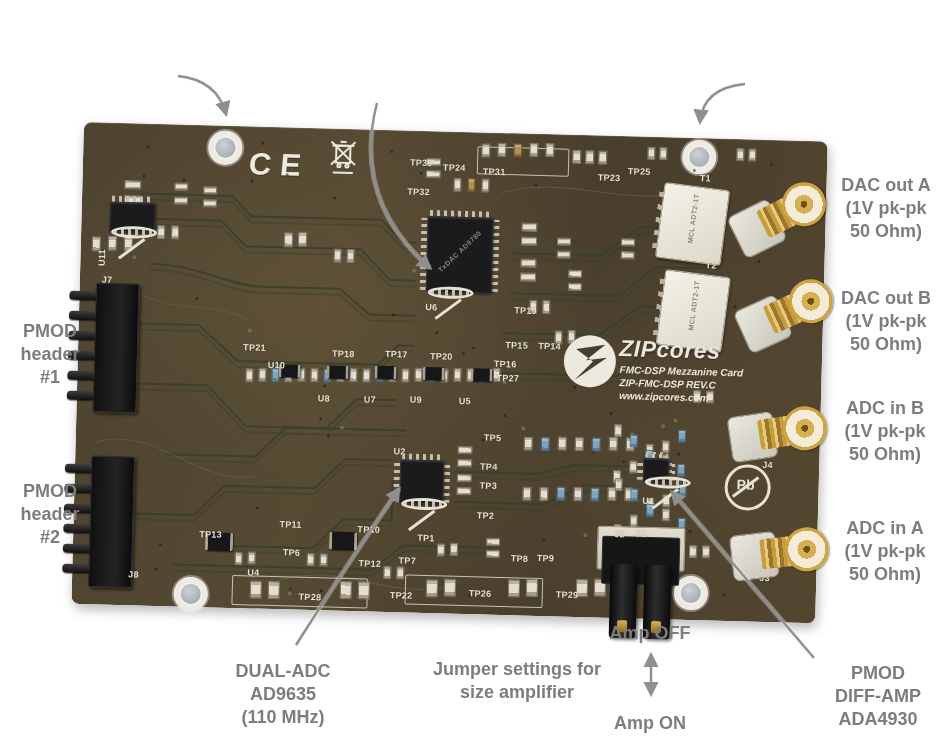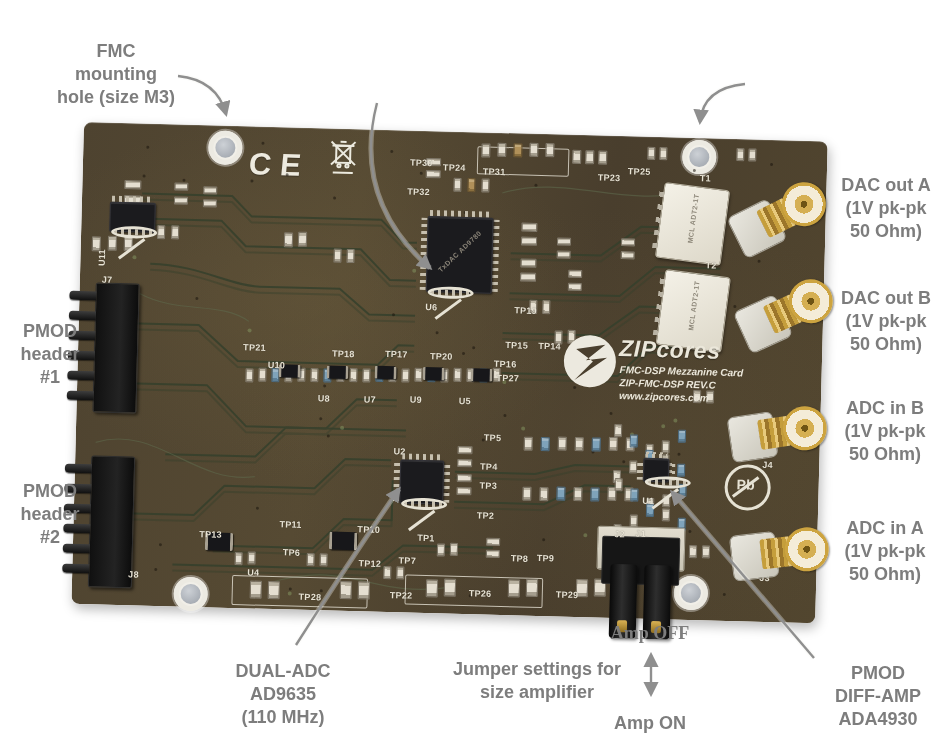--- a/index.html
+++ b/index.html
@@ -521,25 +521,20 @@
     <path class="leader" d="M377 103 Q352 200 430 268" marker-end="url(#arr)"></path>
     <path class="leader-under" d="M745 84 Q703 88 700 122"></path>
     <path class="leader" d="M745 84 Q703 88 700 122" marker-end="url(#arr)"></path>
     <path class="leader-under" d="M296 645 Q350 560 399 489"></path>
     <path class="leader" d="M296 645 Q350 560 399 489" marker-end="url(#arr)"></path>
     <path class="leader-under" d="M814 658 L672 492"></path>
     <path class="leader" d="M814 658 L672 492" marker-end="url(#arr)"></path>
     <path class="leader" d="M651 655 L651 694" marker-start="url(#arr)" marker-end="url(#arr)"></path>
   </svg>
 
-<div class="callout" style="left: 116px; top: 40px;">
-      <div>FMC</div>
-      <div>mounting</div>
-      <div>hole (size M3)</div>
-    </div>
     <div class="callout" style="left: 789px; top: 41px;">
     </div>
     <div class="callout" style="left: 886px; top: 174px;">
       <div>DAC out A</div>
       <div>(1V pk-pk</div>
       <div>50 Ohm)</div>
     </div>
     <div class="callout" style="left: 886px; top: 287px;">
       <div>DAC out B</div>
       <div>(1V pk-pk</div>
@@ -563,25 +558,25 @@
     <div class="callout" style="left: 50px; top: 480px;">
       <div>PMOD</div>
       <div>header</div>
       <div>#2</div>
     </div>
     <div class="callout" style="left: 283px; top: 660px;">
       <div>DUAL-ADC</div>
       <div>AD9635</div>
       <div>(110 MHz)</div>
     </div>
-    <div class="callout" style="left: 517px; top: 658px; margin-left: 20px;">
+    <div class="callout" style="left: 517px; top: 658px;">
       <div>Jumper settings for</div>
       <div>size amplifier</div>
     </div>
-    <div class="callout" style="left: 650px; top: 622px; font-family: Liberation Serif, serif;">
+    <div class="callout" style="left: 650px; top: 622px;">
       <div>Amp OFF</div>
     </div>
     <div class="callout" style="left: 650px; top: 712px;">
       <div>Amp ON</div>
     </div>
     <div class="callout" style="left: 878px; top: 662px;">
       <div>PMOD</div>
       <div>DIFF-AMP</div>
       <div>ADA4930</div>
     </div>

